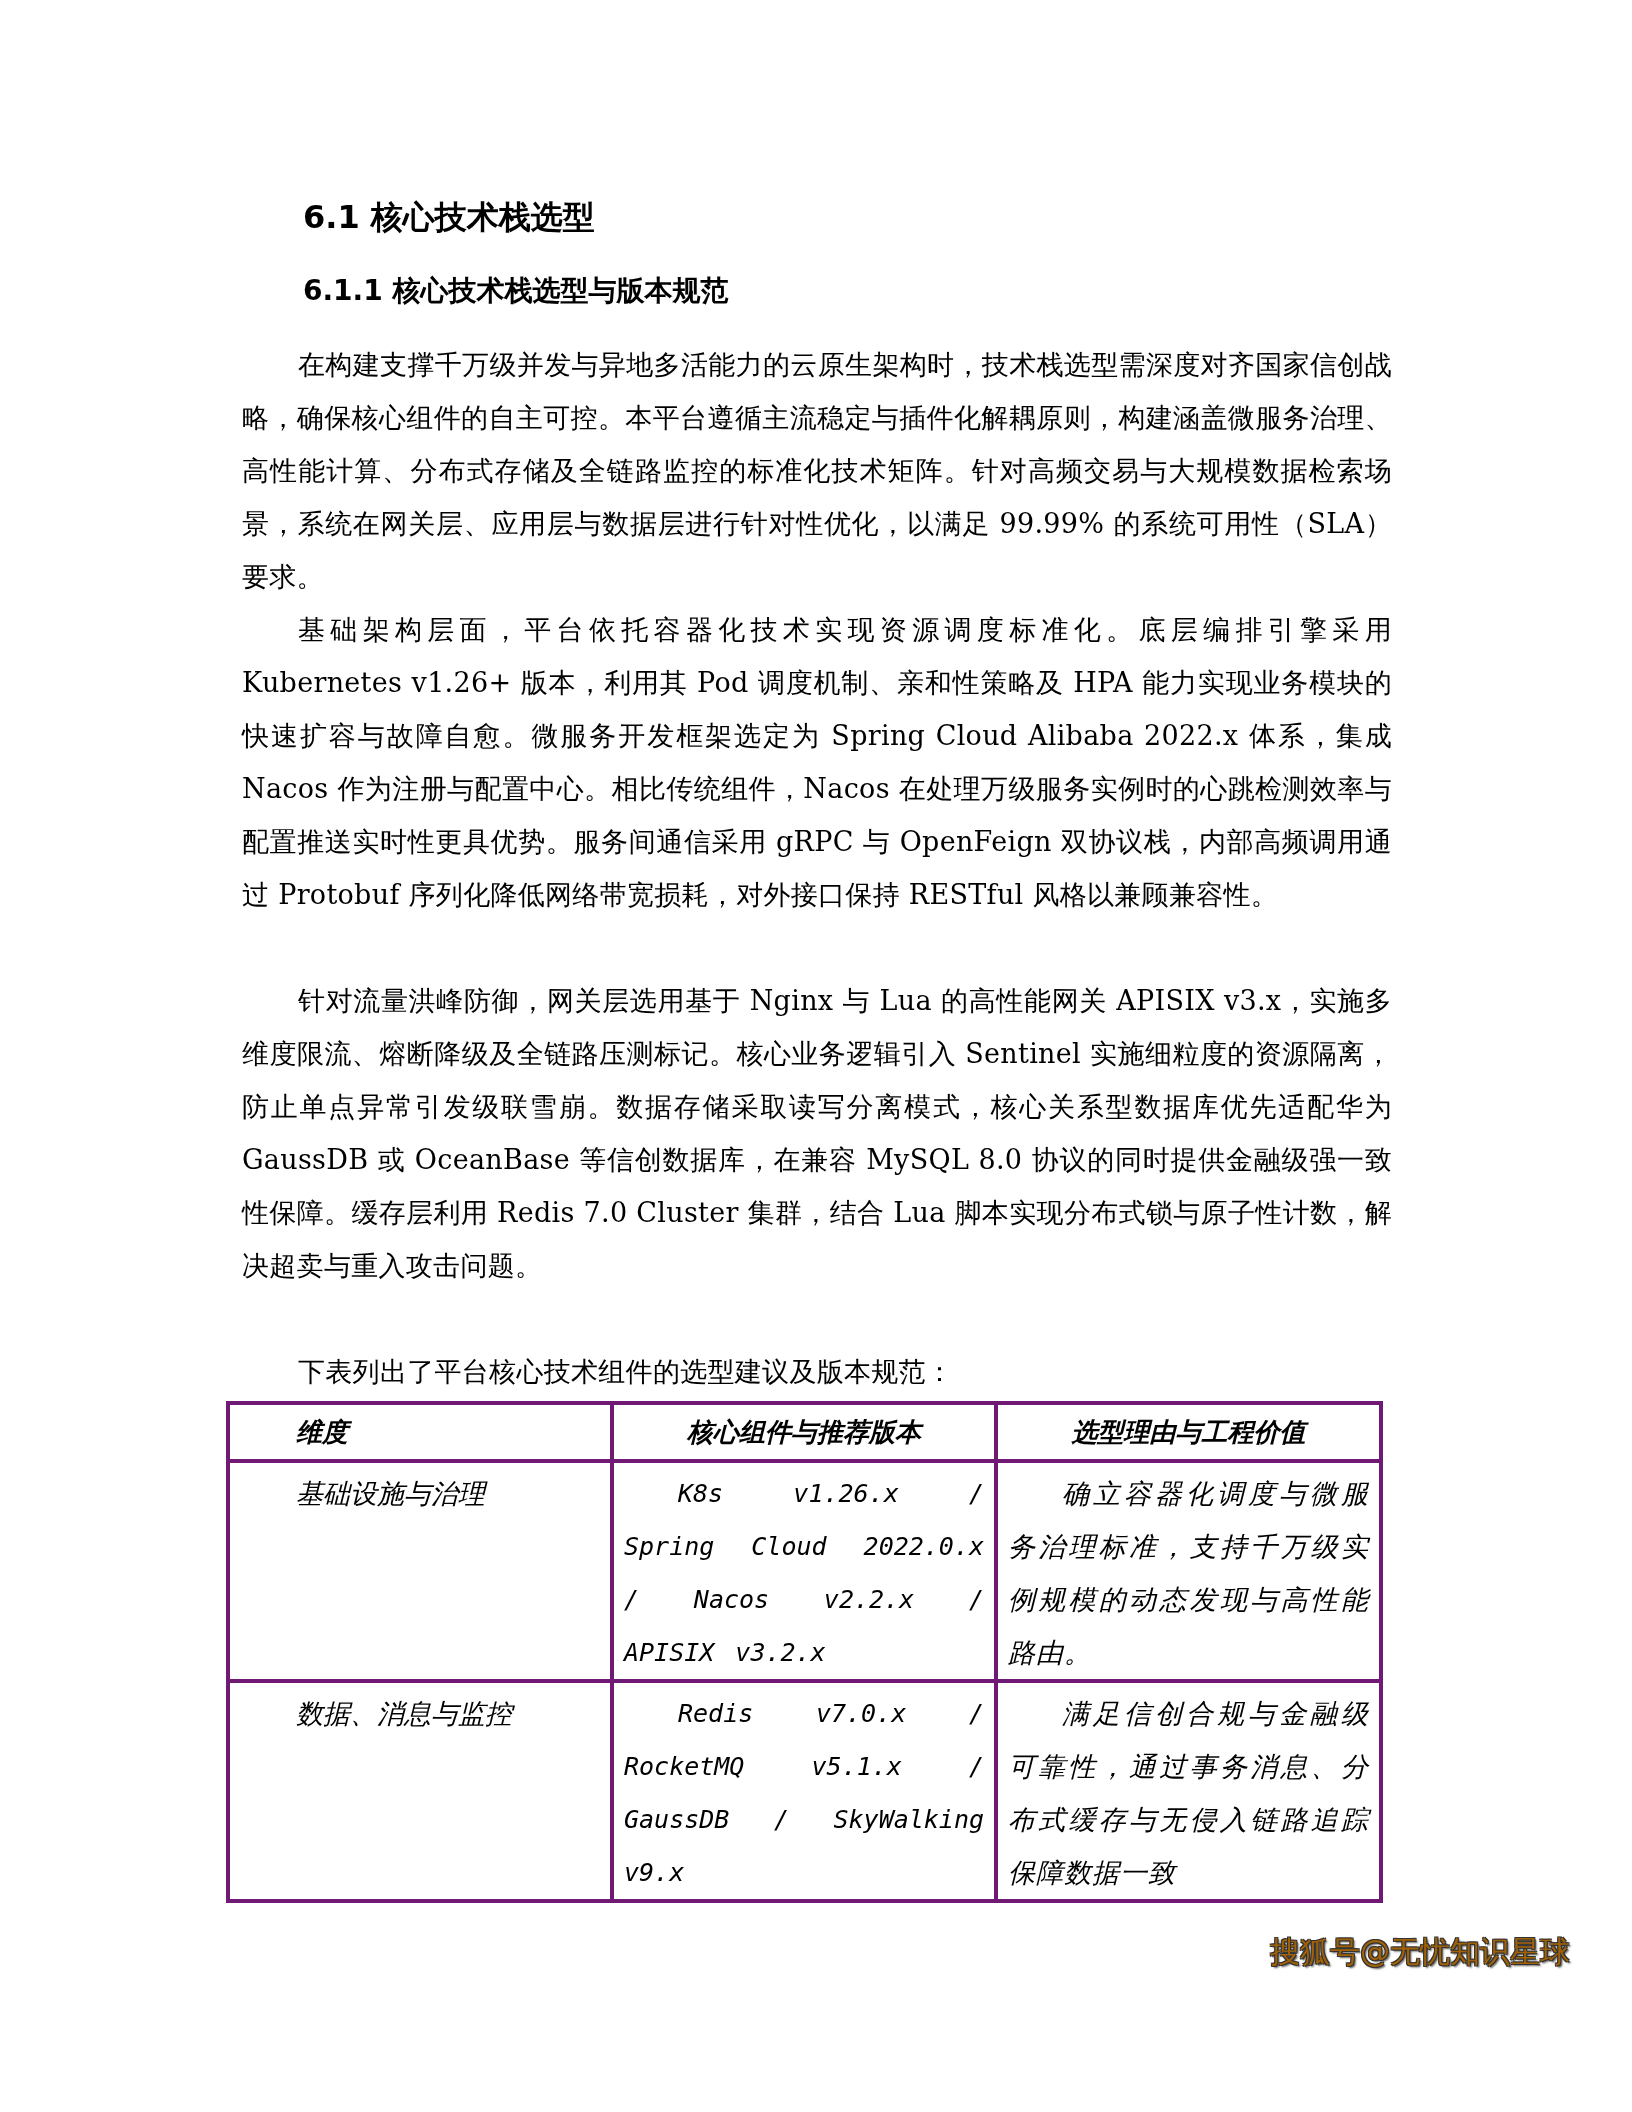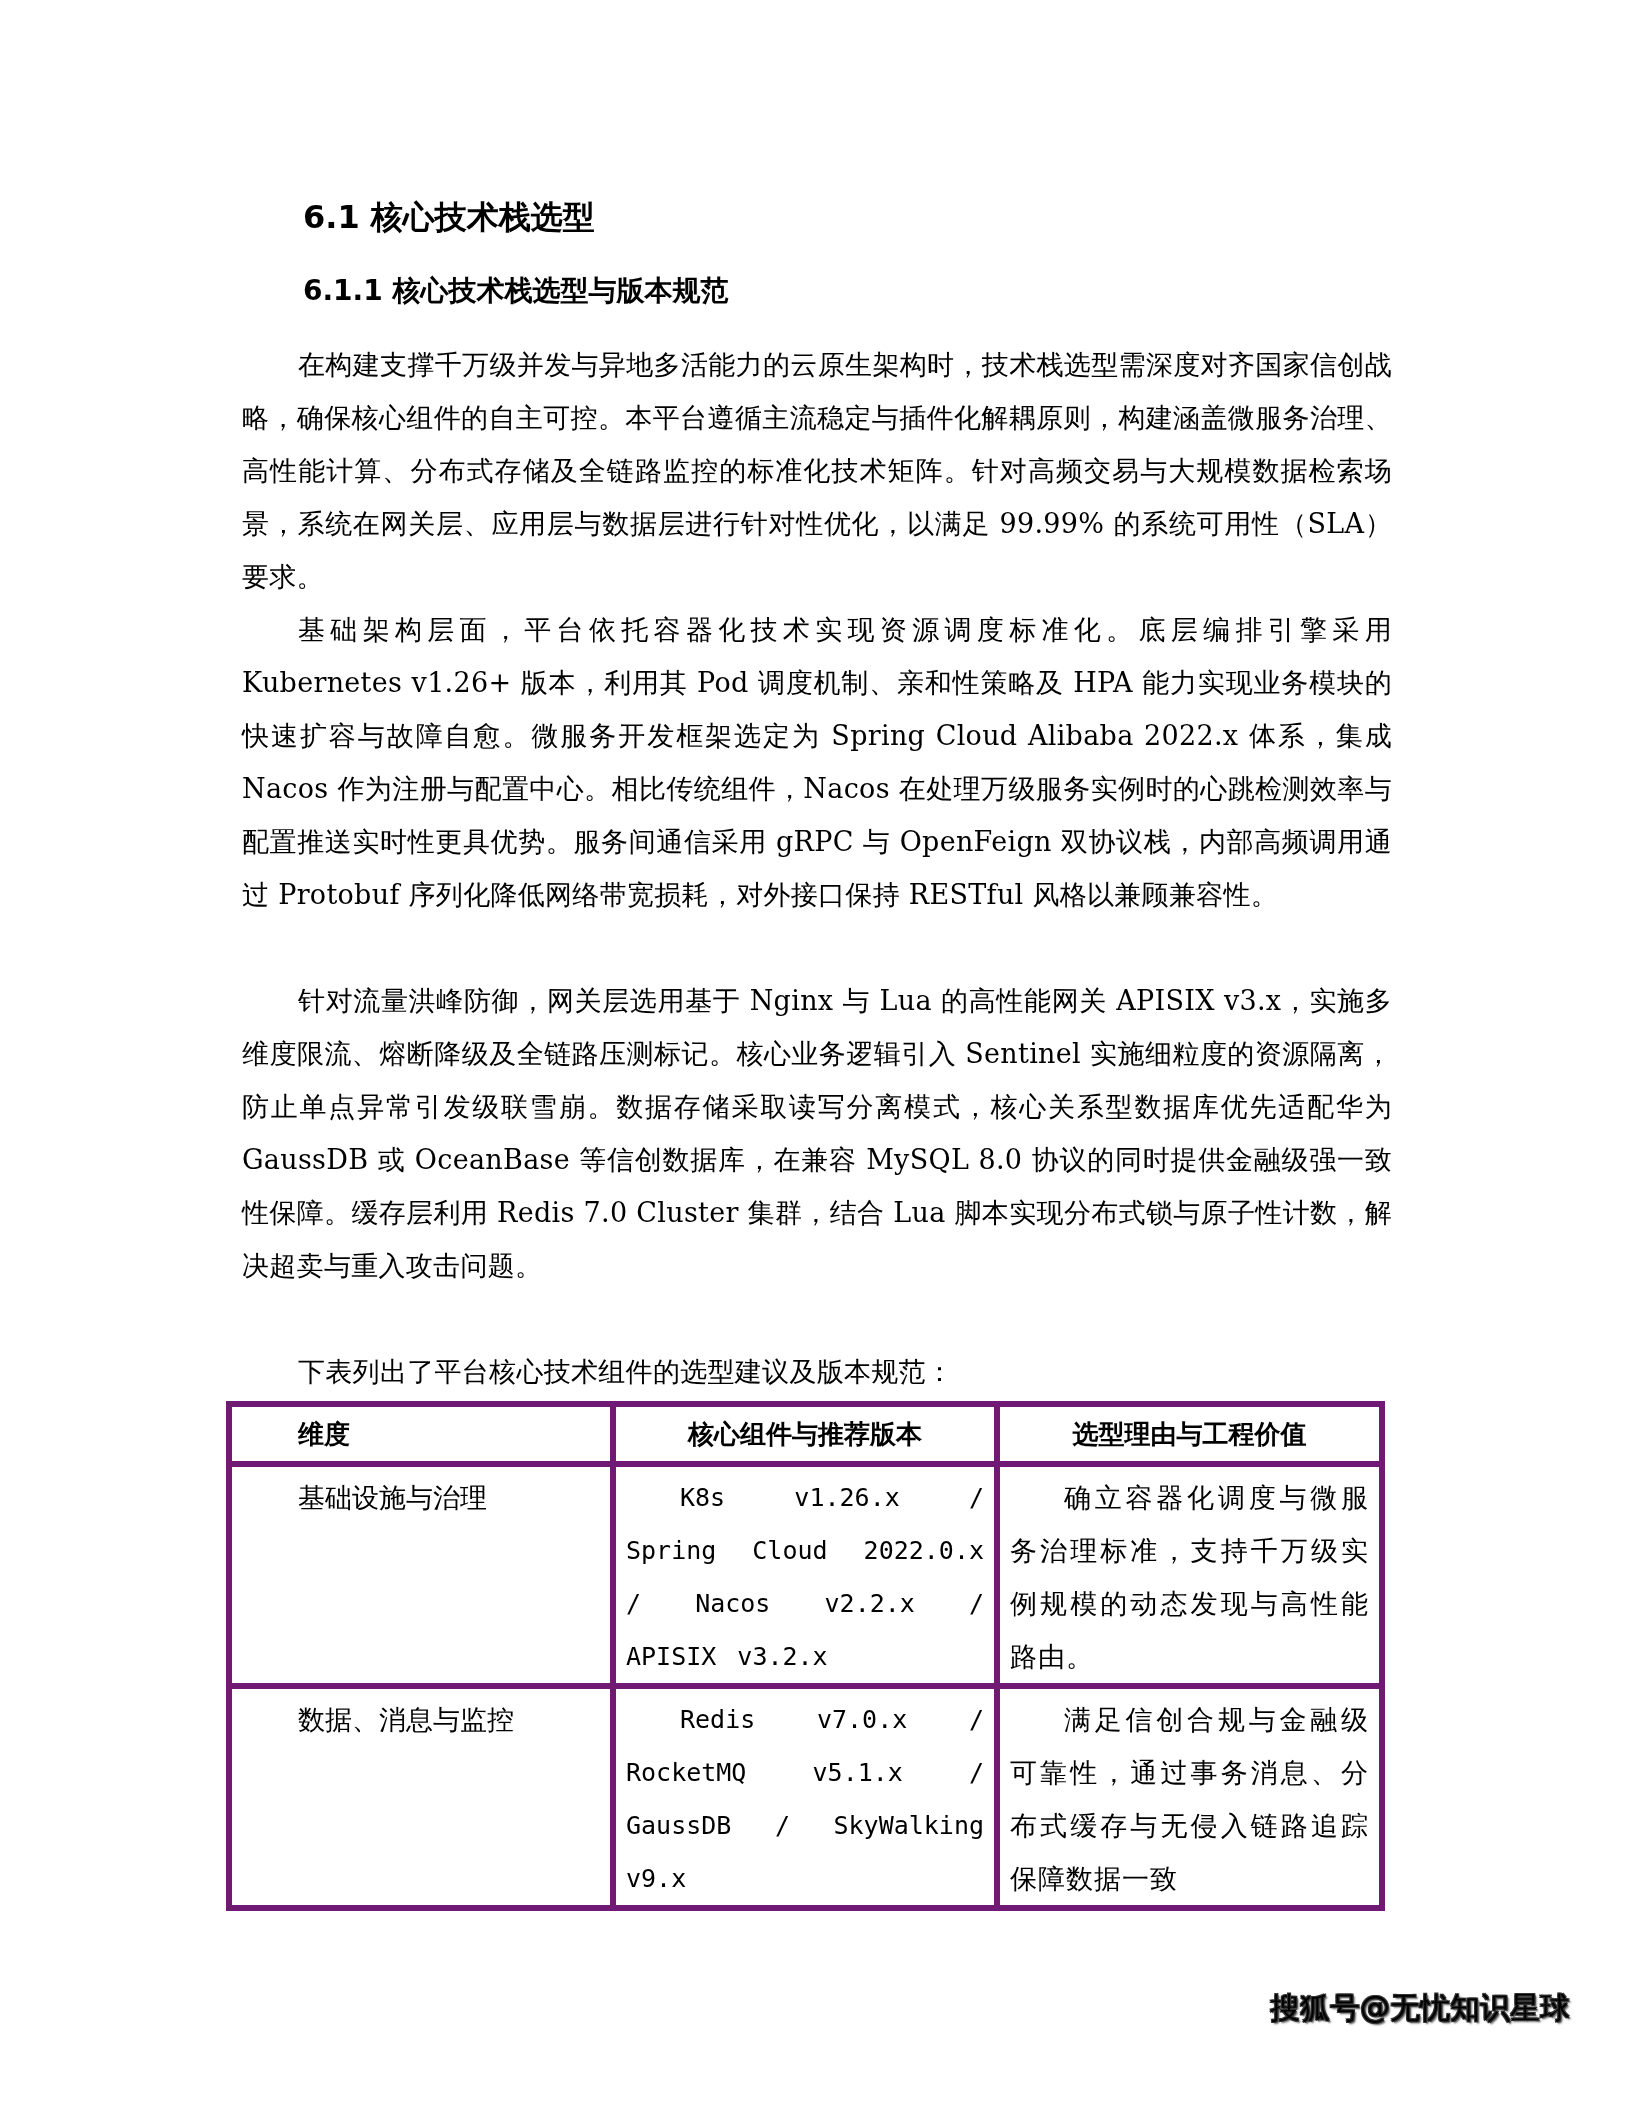--- a/index.html
+++ b/index.html
@@ -65,24 +65,25 @@
       top: 1401px;
       width: 1153px;
       border-collapse: collapse;
       table-layout: fixed;
       font-size: 27px;
     }
     table.spec col.c1 { width: 384px; }
     table.spec col.c2 { width: 384px; }
     table.spec col.c3 { width: 385px; }
     table.spec th, table.spec td {
-      border: 6px solid #701a75;
+      border: 4px solid #701a75;
       vertical-align: top;
       padding: 0 12px;
       line-height: 53px;
+      font-style: italic;
     }
     table.spec th {
       font-weight: bold;
       height: 52px;
       line-height: 54px;
       font-size: 26px;
     }
     table.spec th.h-dim { text-align: left; padding-left: 66px; }
     table.spec th.h-comp { text-align: center; }
     table.spec th.h-reason { text-align: center; }
@@ -100,24 +101,24 @@
       text-align: justify;
       text-indent: 54px;
       padding: 0 10px;
       letter-spacing: 1px;
     }
     table.spec tr.row td { padding-top: 4px; padding-bottom: 0; }
 
     .watermark {
       position: absolute;
       left: 1270px;
-      top: 1988px;
+      top: 1932px;
       font-family: "DejaVu Sans", "Liberation Sans", sans-serif;
       font-size: 30px;
-      color: #000000;
+      color: #a16207;
       text-shadow: -1px -1px 0 #333, 1px -1px 0 #333, -1px 1px 0 #333, 1px 1px 0 #333, 2px 2px 2px #555;
       white-space: nowrap;
     }
   </style>
 </head>
 <body>
 
 <div class="page">
 
   <h1 class="h1">6.1 核心技术栈选型</h1>

